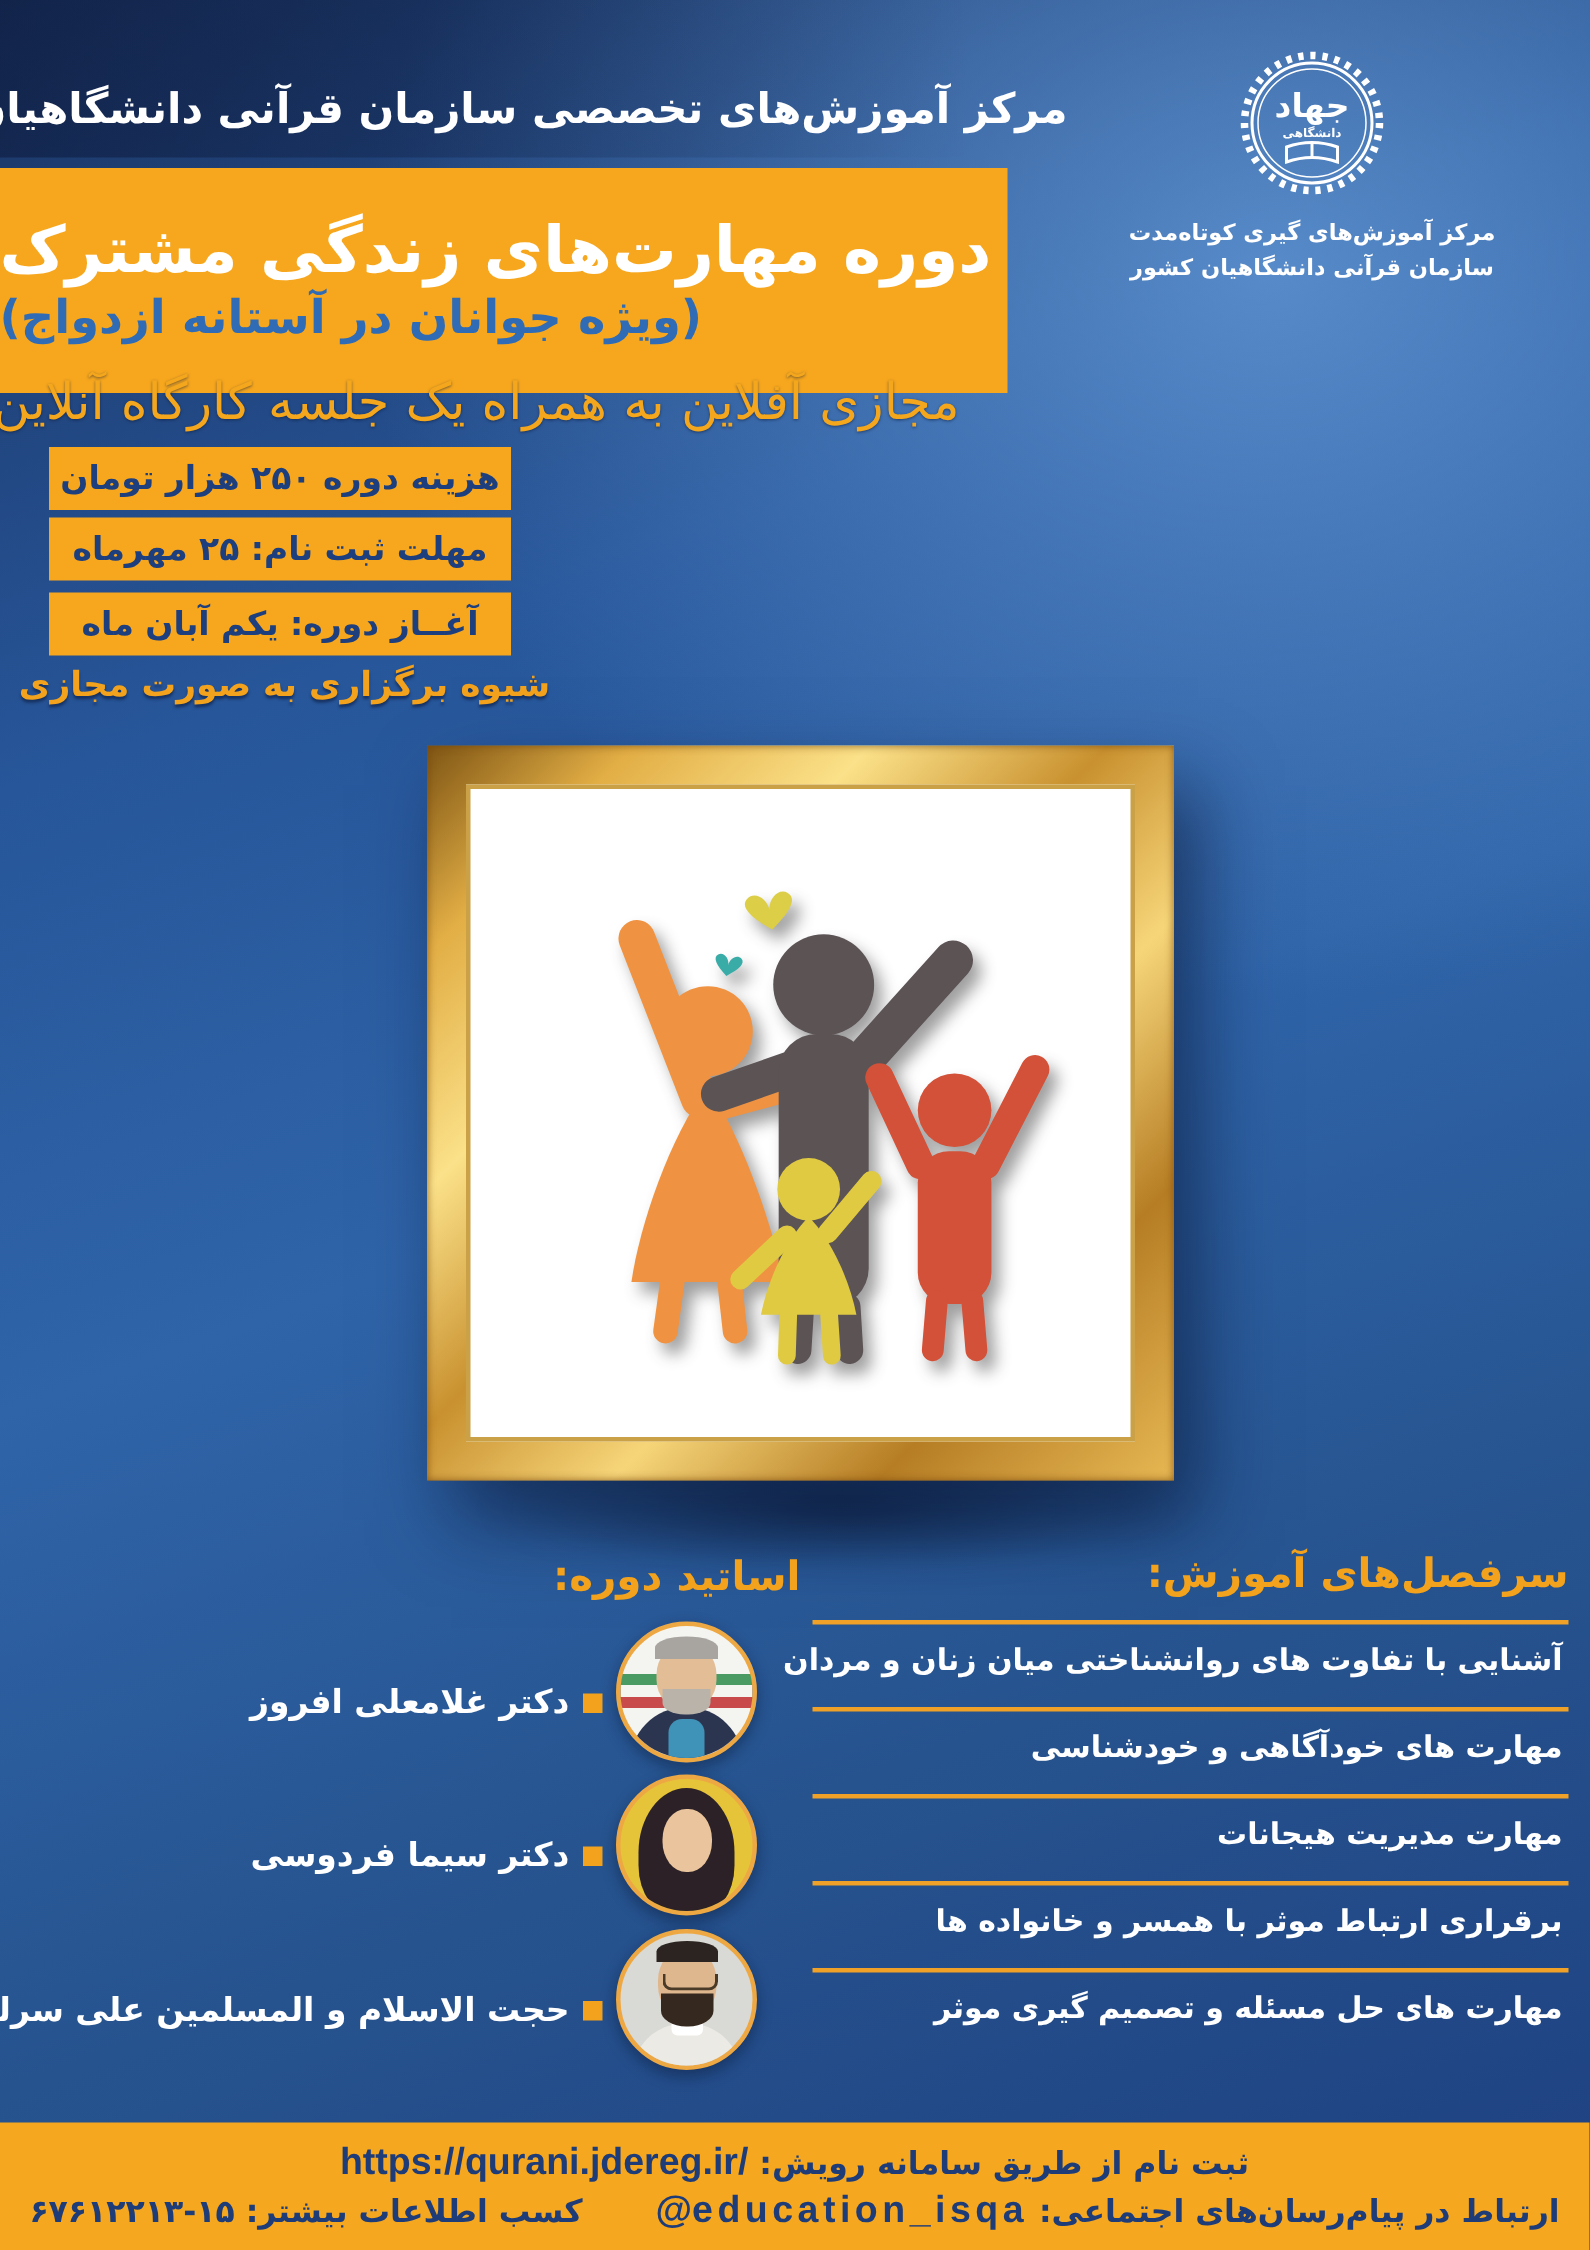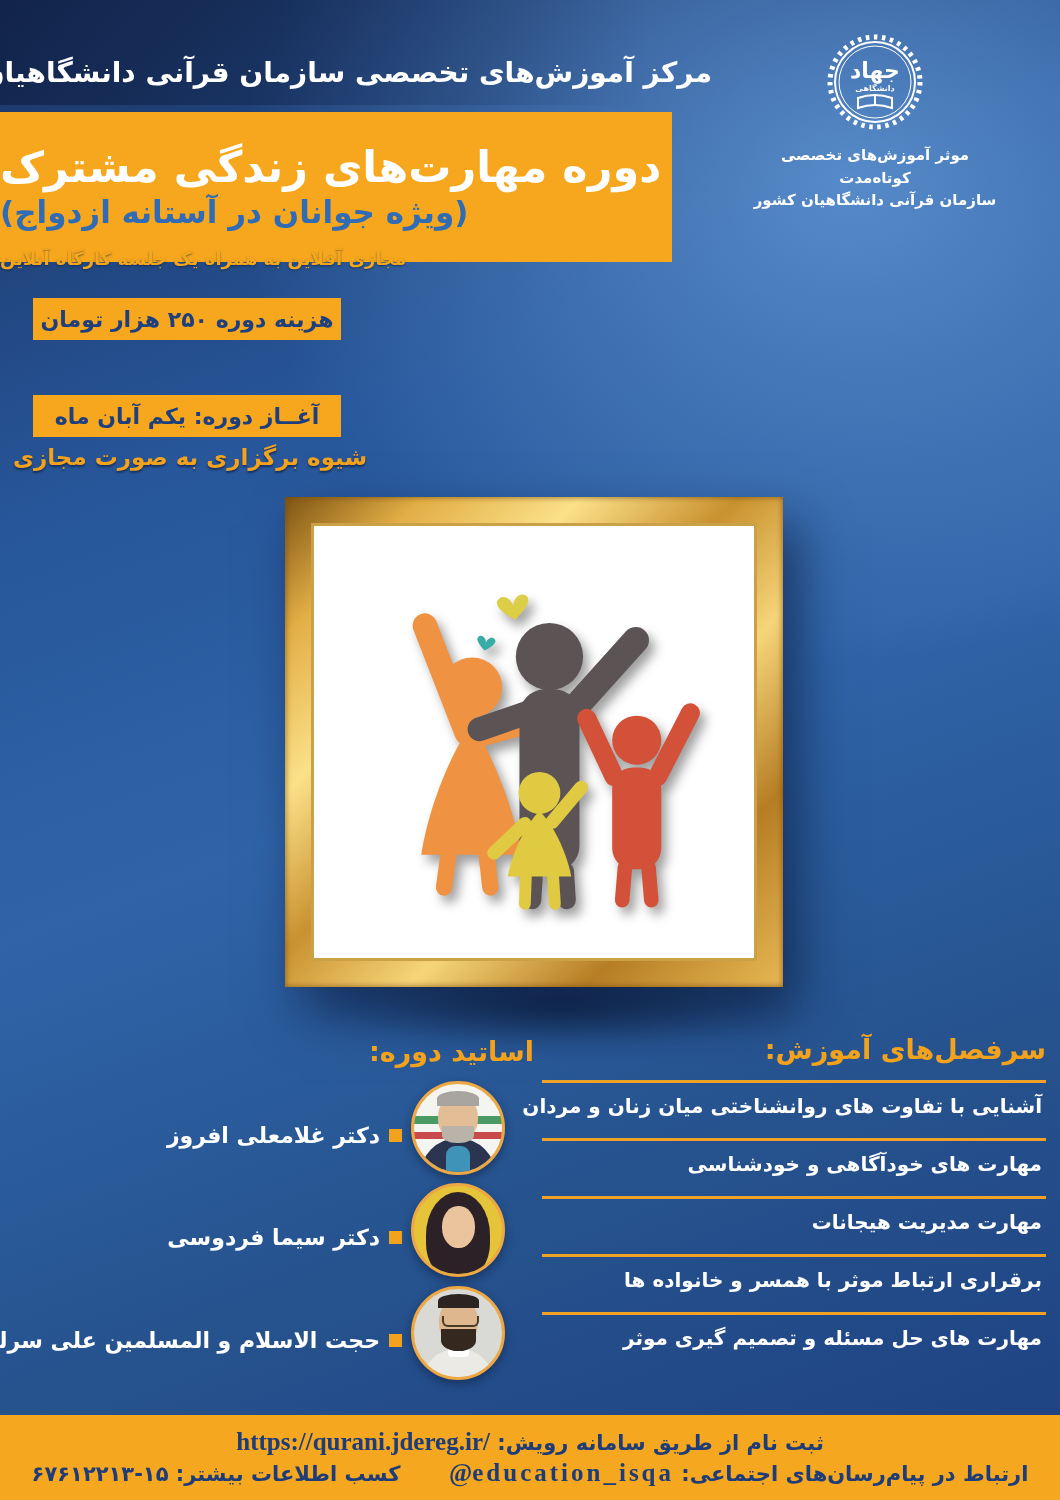--- a/index.html
+++ b/index.html
@@ -14,22 +14,22 @@
     background:linear-gradient(90deg, rgba(8,18,48,.48), rgba(8,18,48,0) 85%); pointer-events:none;}
   .abs{position:absolute;}
   .nowrap{white-space:nowrap;}
   
   .org-line{left:0; top:56px; width:712px; text-align:center; color:#ffffff;
     font-size:28px; font-weight:bold;}
   .title-box{left:0; top:112px; width:672px; height:150px; background:#f7a71e;
     display:flex; flex-direction:column; align-items:flex-end; justify-content:center;}
   .title-main{color:#ffffff; font-size:43px; font-weight:bold; line-height:1.1;}
   .title-sub{color:#2f6cb5; font-size:31px; font-weight:bold; margin-top:2px;}
-  .format-line{left:0; top:248px; width:640px; text-align:left; color:#f4a71d;
-    font-size:18px; font-weight:bold; text-shadow:0 1px 2px rgba(10,25,60,.55);}
+  .format-line{left:0; top:248px; width:640px; text-align:center; color:#f4a71d;
+    font-size:34px; font-weight:normal; text-shadow:0 1px 2px rgba(10,25,60,.55);}
   
   .logo-wrap{right:60px; top:34px; width:250px; text-align:center; color:#fff;}
   .logo-svg{display:block; margin:0 auto;}
   .logo-caption{margin-top:10px; font-size:15px; font-weight:bold; line-height:1.5; color:#ffffff;}
   
   .info-box{left:0; width:308px; height:42px; background:#f7a71e; color:#1e3f7e;
     display:flex; align-items:center; justify-content:center;
     font-size:22px; font-weight:bold;margin-left:33px;}
   .ib1{top:298px;} .ib2{top:345px;} .ib3{top:395px;}
   .delivery-note{left:0; top:444px; width:380px; text-align:center; color:#f2a21c;
@@ -77,21 +77,21 @@
   .p3 .head{top:10px; left:25px; width:39px; height:46px; background:#dfb78e; border-radius:46%;}
   .p3 .hair{top:5px; left:24px; width:41px; height:14px; background:#2b2420; border-radius:50% 50% 0 0;}
   .p3 .beard{top:40px; left:27px; width:35px; height:22px; background:#35291f; border-radius:0 0 48% 48%;}
   .p3 .glasses{top:27px; left:28px; width:33px; height:9px; border-bottom:2px solid #4a3a28;
      border-left:2px solid #4a3a28; border-right:2px solid #4a3a28; border-radius:0 0 6px 6px;}
   
   .footer-bar{left:0; top:1415px; width:100%; height:85px; background:#f5a71f;
     display:flex; flex-direction:column; align-items:center; justify-content:center; gap:3px;}
   .f-line{color:#1e3c78; font-size:21px; font-weight:bold; white-space:nowrap;}
   .ltr{direction:ltr; unicode-bidi:isolate;}
-  .serif{font-family:Liberation Serif, serif; font-weight:bold; font-size:25px;}
+  .serif{font-family:Liberation Sans, sans-serif; font-weight:bold; font-size:25px;}
   .handle{letter-spacing:3px;}
   .gap{display:inline-block; width:34px;}
 </style>
 </head>
 <body>
 
 <div class="poster">
 
   <div class="abs org-line nowrap">مرکز آموزش‌های تخصصی سازمان قرآنی دانشگاهیان کشور</div>
 
@@ -106,27 +106,30 @@
     <svg class="logo-svg" width="100" height="100" viewBox="0 0 100 100">
       <circle cx="50" cy="48" r="45" fill="none" stroke="#ffffff" stroke-width="5" stroke-dasharray="3.5 4.6"></circle>
       <circle cx="50" cy="48" r="40" fill="none" stroke="#ffffff" stroke-width="2"></circle>
       <circle cx="50" cy="48" r="36" fill="none" stroke="#ffffff" stroke-width="1"></circle>
       <text x="50" y="44" text-anchor="middle" fill="#ffffff" font-size="22" font-weight="bold" font-family="DejaVu Sans, sans-serif">جهاد</text>
       <text x="50" y="57" text-anchor="middle" fill="#ffffff" font-size="8" font-weight="bold" font-family="DejaVu Sans, sans-serif">دانشگاهی</text>
       <path d="M33,64 Q50,58 67,64 L67,74 Q50,68 33,74 Z" fill="none" stroke="#ffffff" stroke-width="2"></path>
       <line x1="50" y1="61" x2="50" y2="72" stroke="#ffffff" stroke-width="2"></line>
     </svg>
     <div class="logo-caption">
-      <div>موثر آموزش‌های تخصصی کوتاه‌مدت</div>
+      <div>مرکز آموزش‌های گیری کوتاه‌مدت</div>
       <div>سازمان قرآنی دانشگاهیان کشور</div>
     </div>
   </div>
 
   <div class="abs info-box ib1">
       <span>هزینه دوره ۲۵۰ هزار تومان</span>
+    </div>
+  <div class="abs info-box ib2">
+      <span>مهلت ثبت نام: ۲۵ مهرماه</span>
     </div>
   <div class="abs info-box ib3">
       <span>آغــاز دوره: یکم آبان ماه</span>
     </div>
   <div class="abs delivery-note nowrap">شیوه برگزاری به صورت مجازی</div>
 
   <div class="abs frame-shadow"></div>
   <div class="abs frame">
     <div class="matte">
       <svg width="400" height="390" viewBox="0 0 440 420">

